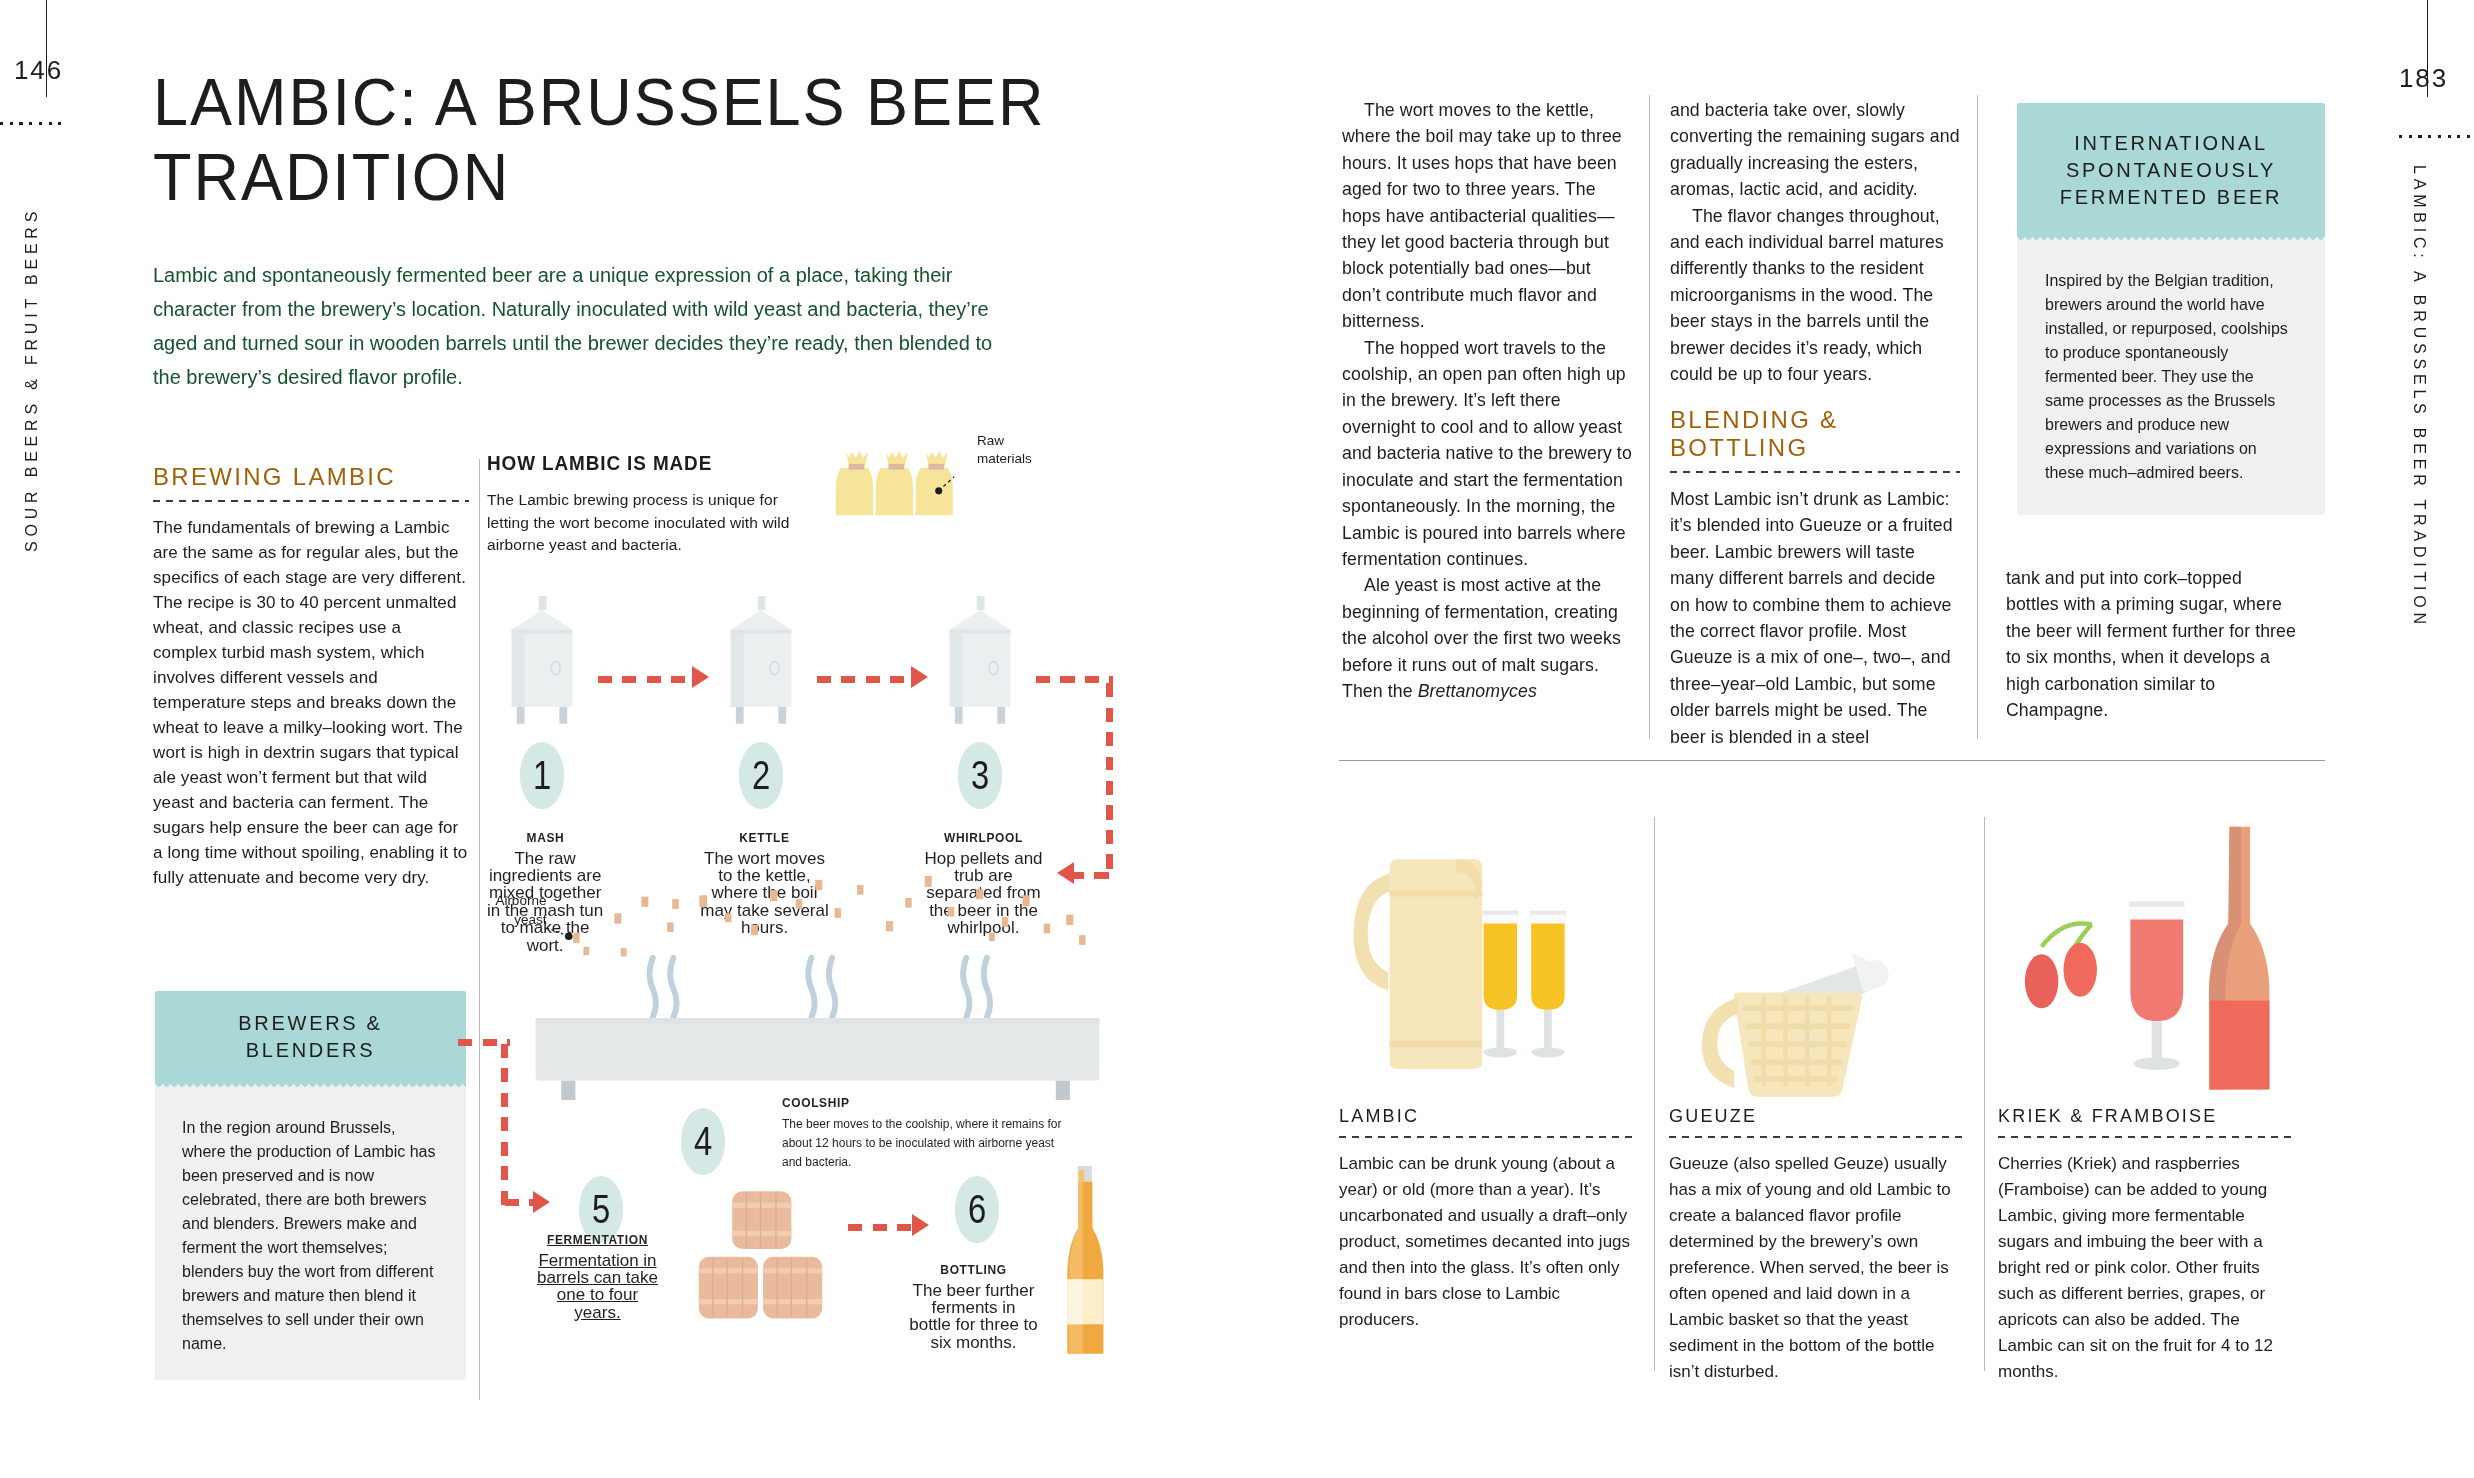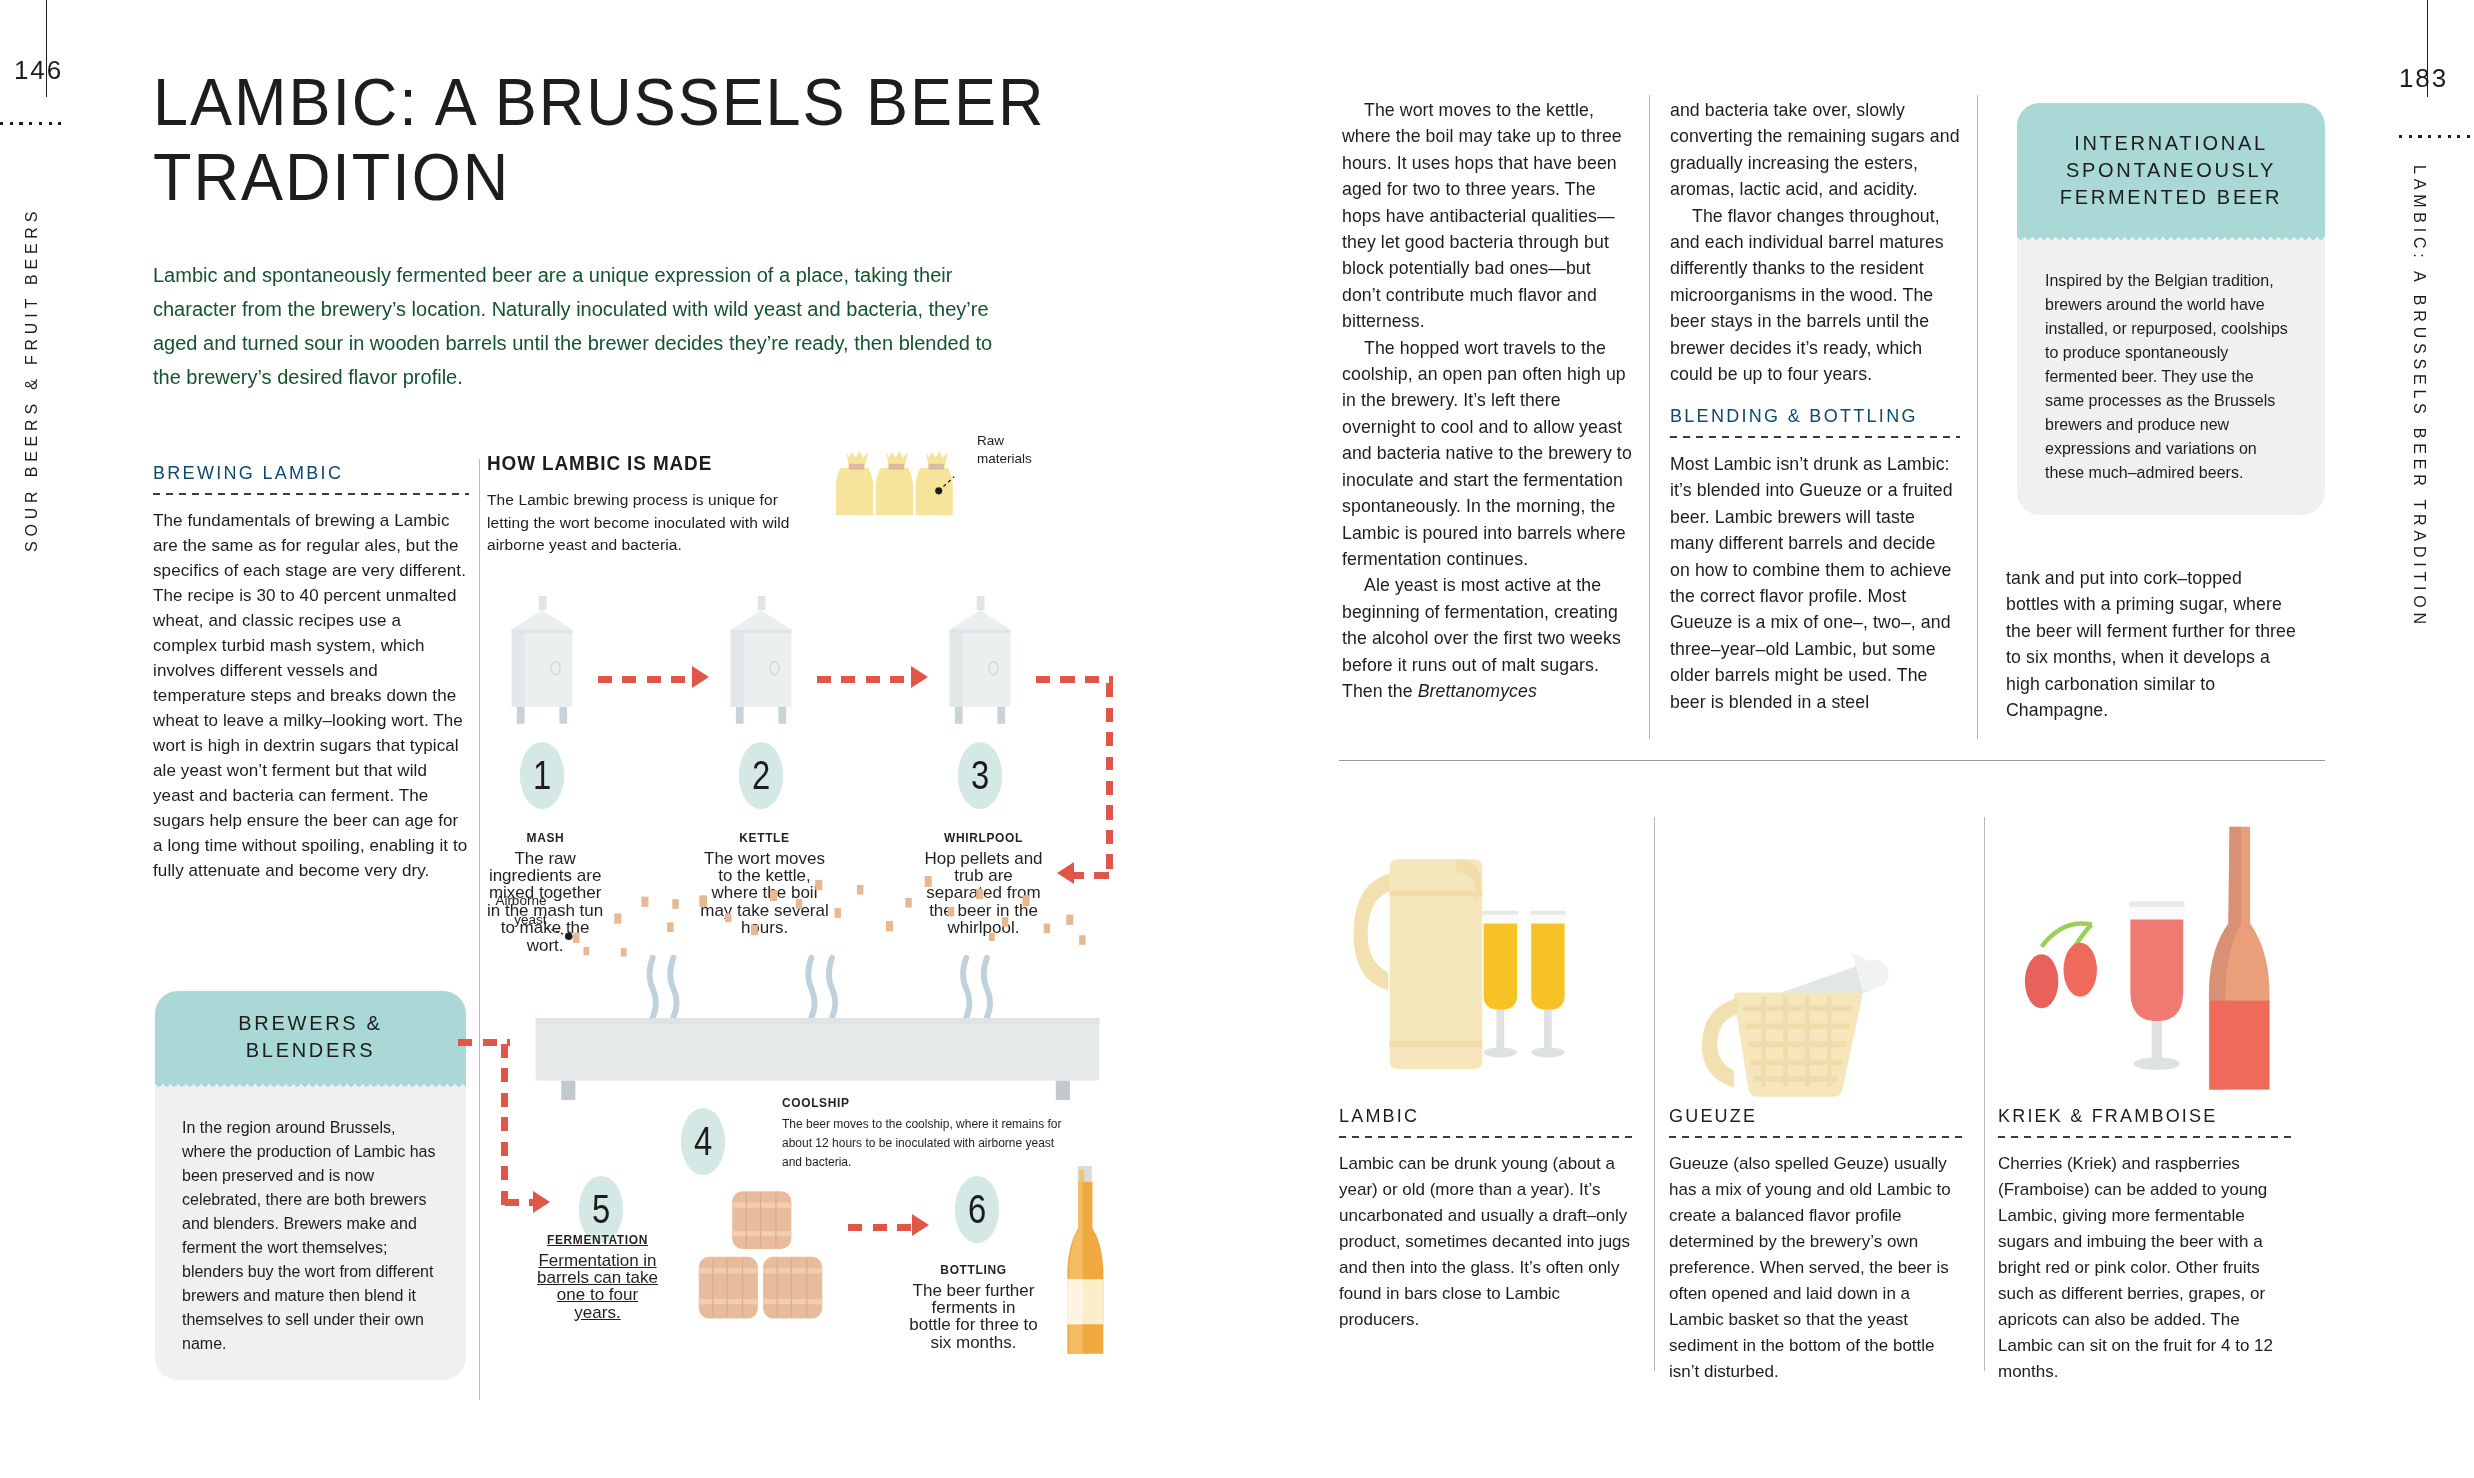--- a/index.html
+++ b/index.html
@@ -14,21 +14,21 @@
 
   
   .body-text{
     font-size:17.7px;line-height:26.4px;color:#1d1d1b;
     font-weight:400;letter-spacing:0.1px;
     text-align:left;
   }
   .body-text p{margin:0;}
   .body-text p + p{text-indent:22px;}
   .sec-head{
-    font-size:18px;letter-spacing:2.3px;font-weight:400;color:#0c4a6e;
+    font-size:24px;letter-spacing:2.3px;font-weight:400;color:#a16207;
     text-transform:uppercase;
   }
   .dash-rule{
     height:1.9px;margin-top:9px;margin-bottom:13px;
     background-image:repeating-linear-gradient(to right,#3b3b3b 0 7px,transparent 7px 13px);
   }
   .dotted-rule{
     height:2.6px;
     background-image:repeating-linear-gradient(to right,#1d1d1b 0 3.2px,transparent 3.2px 9.7px);
   }
@@ -52,21 +52,21 @@
     font-weight:400;color:#1d1d1b;text-transform:uppercase;
     font-family:"Liberation Sans","DejaVu Sans",sans-serif;
     transform:scaleX(.94);transform-origin:left top;
   }
   .standfirst{
     position:absolute;left:153px;top:258px;width:857px;
     font-size:20px;line-height:34px;color:#14532d;font-weight:400;
   }
 
   
-  .callout{position:absolute;border-radius:23px;overflow:hidden;background:#f0f0f0;}
+  .callout{position:absolute;border-radius:2px;overflow:hidden;background:#f0f0f0;}
   .callout-head{
     background:#a9d8d6;padding:17px 17px 19.3px;
     text-align:center;font-size:20px;line-height:27px;
     letter-spacing:2.7px;color:#1d1d1b;text-transform:uppercase;
   }
   .callout-scallop{
     height:6.4px;background:#f0f0f0;
     background-image:radial-gradient(circle at 3.9px 0px,#a9d8d6 2.8px,#f0f0f0 3px);
     background-size:7.7px 6.4px;background-repeat:repeat-x;
   }

